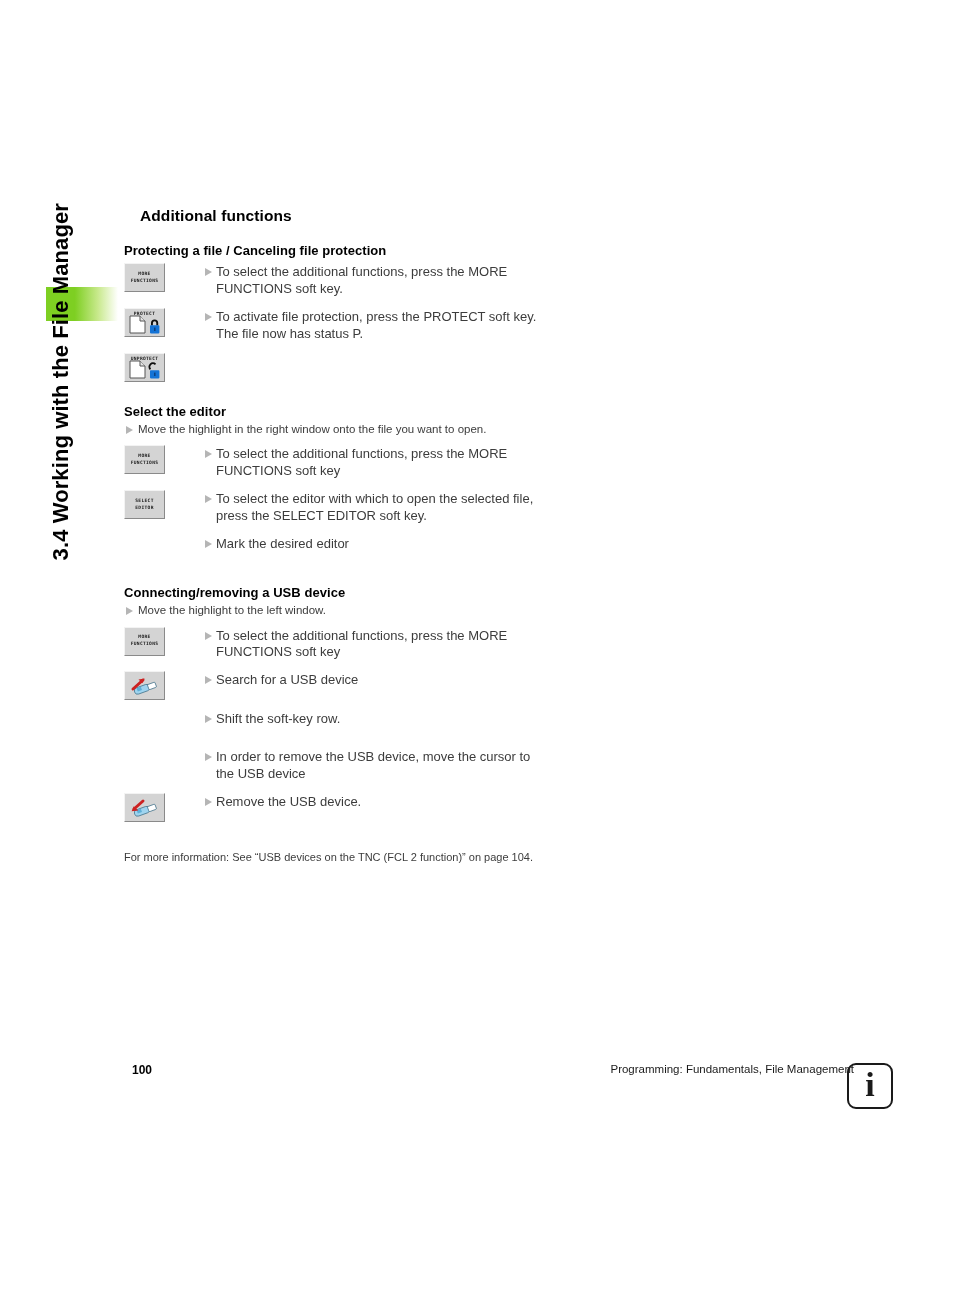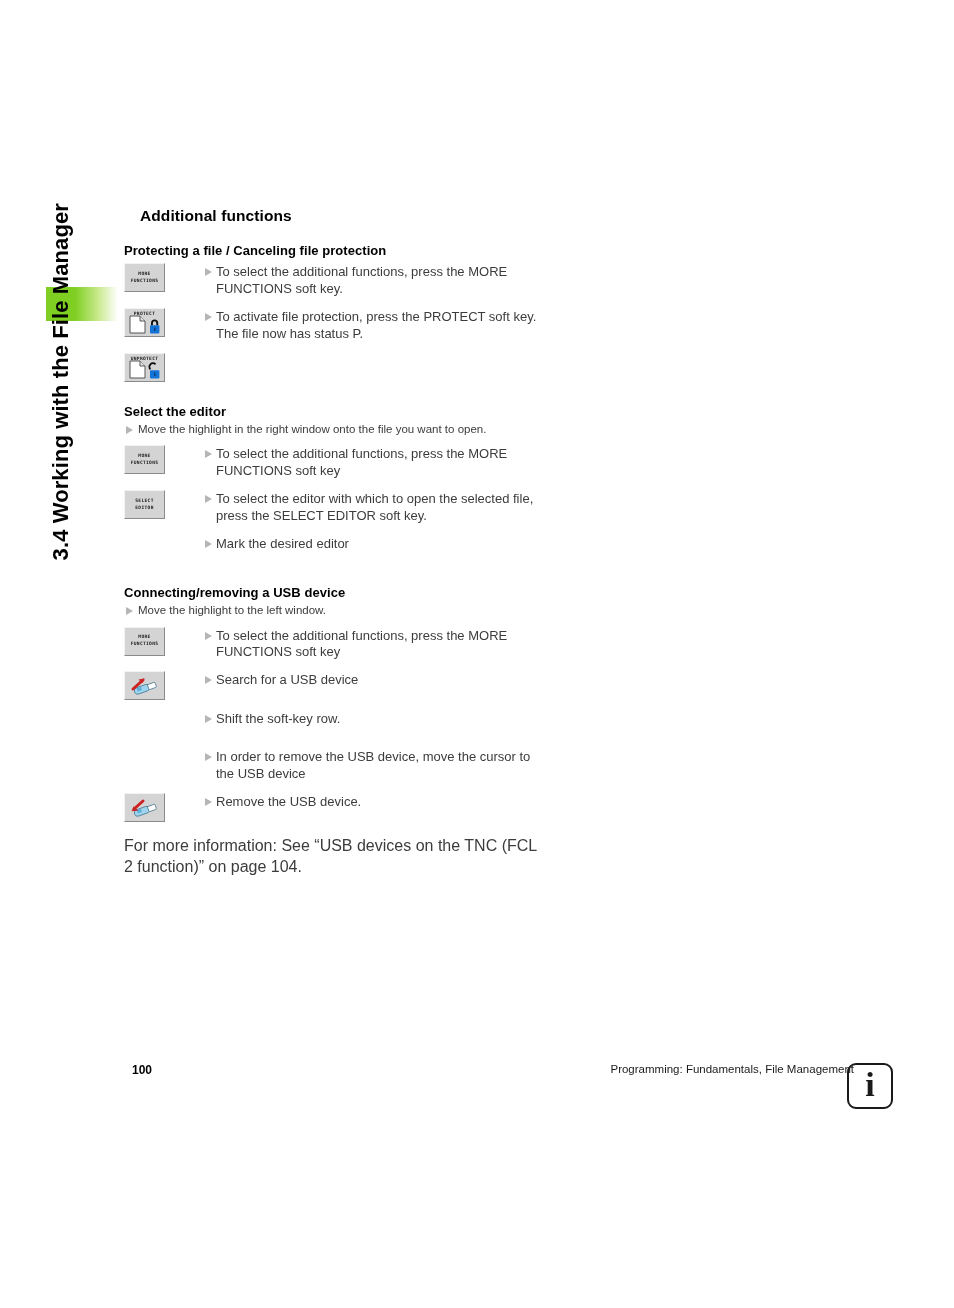--- a/index.html
+++ b/index.html
@@ -154,24 +154,24 @@
     bottom: 1px;
     left: 0; right: 0;
     height: 20px;
     display: flex;
     align-items: center;
     justify-content: center;
   }
 
   
   .note {
-    font-size: 16px;
+    font-size: 11px;
     color: #3c3c3c;
     line-height: 1.3;
-    margin-top: 14px;
+    margin-top: 28px;
   }
 
   
   #footer {
     position: absolute;
     left: 8px;
     top: 1056px;
     width: 954px;
     height: 64px;
   }

